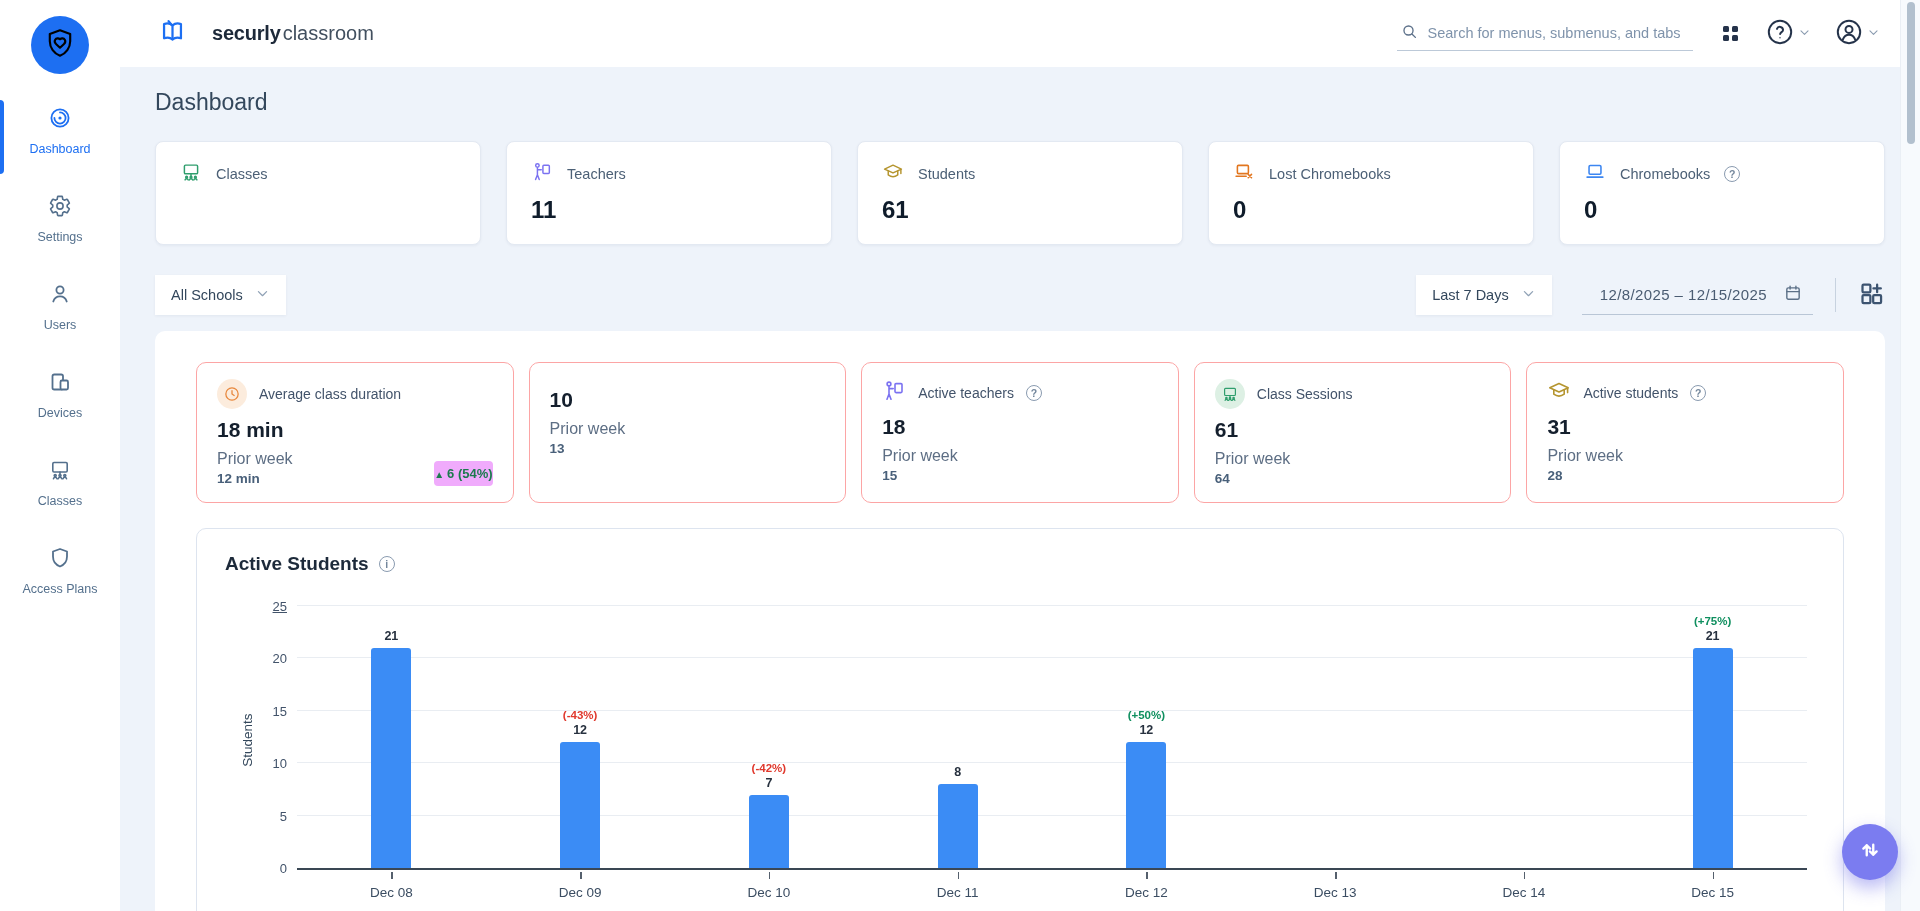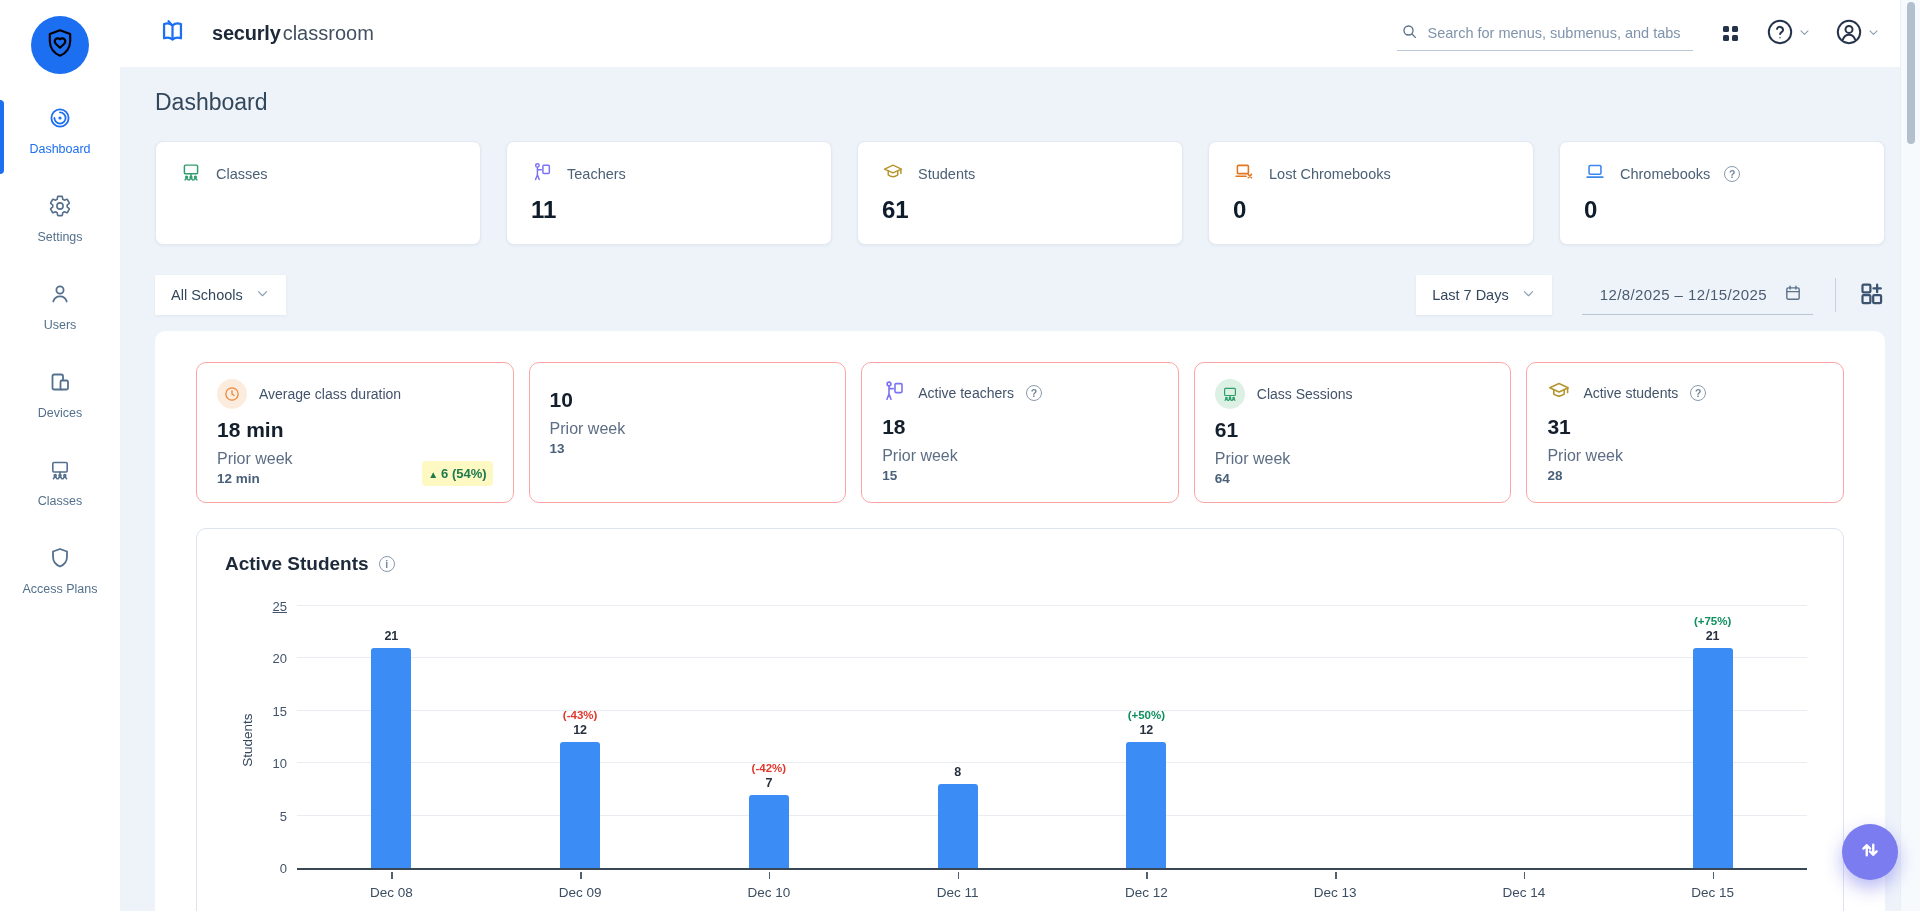--- a/index.html
+++ b/index.html
@@ -73,22 +73,22 @@
     height:141px; position:relative; }
   .metric-head { display:flex; align-items:center; gap:12px; font-size:14px; color:#42536a; }
   .icon-circle { width:30px; height:30px; border-radius:50%; display:flex; align-items:center;
     justify-content:center; flex:0 0 auto; }
   .icon-circle svg { width:18px; height:18px; }
   .icon-plain svg { width:24px; height:24px; }
   .metric-value { margin-top:9px; font-size:21px; font-weight:700; color:#141f2d; }
   .metric-bottom { display:flex; justify-content:space-between; align-items:flex-end; margin-top:8px; }
   .prior-label { font-size:16px; color:#5d6e84; }
   .prior-value { font-size:13.5px; font-weight:700; color:#49607a; margin-top:3px; }
-  .delta-badge { background:#fef9c3; color:#1c7a4e; font-size:13px; font-weight:700;
-    padding:5px 6px; border-radius:4px; }
+  .delta-badge { background:#f0abfc; color:#1c7a4e; font-size:13px; font-weight:700;
+    padding:5px 0; border-radius:4px; }
   .delta-badge .tri { font-size:10px; margin-right:3px; }
 
   .qcircle,.icircle { display:inline-flex; width:16px; height:16px; border:1.4px solid #8a9bb0;
     border-radius:50%; color:#7487
 9c; font-size:10.5px; font-weight:700; align-items:center;
     justify-content:center; color:#74879c; cursor:pointer; flex:0 0 auto; }
 
   
   .chart-card { margin-top:25px; border:1px solid #dde4ef; border-radius:10px;
     padding:24px 28px; height:440px; }

